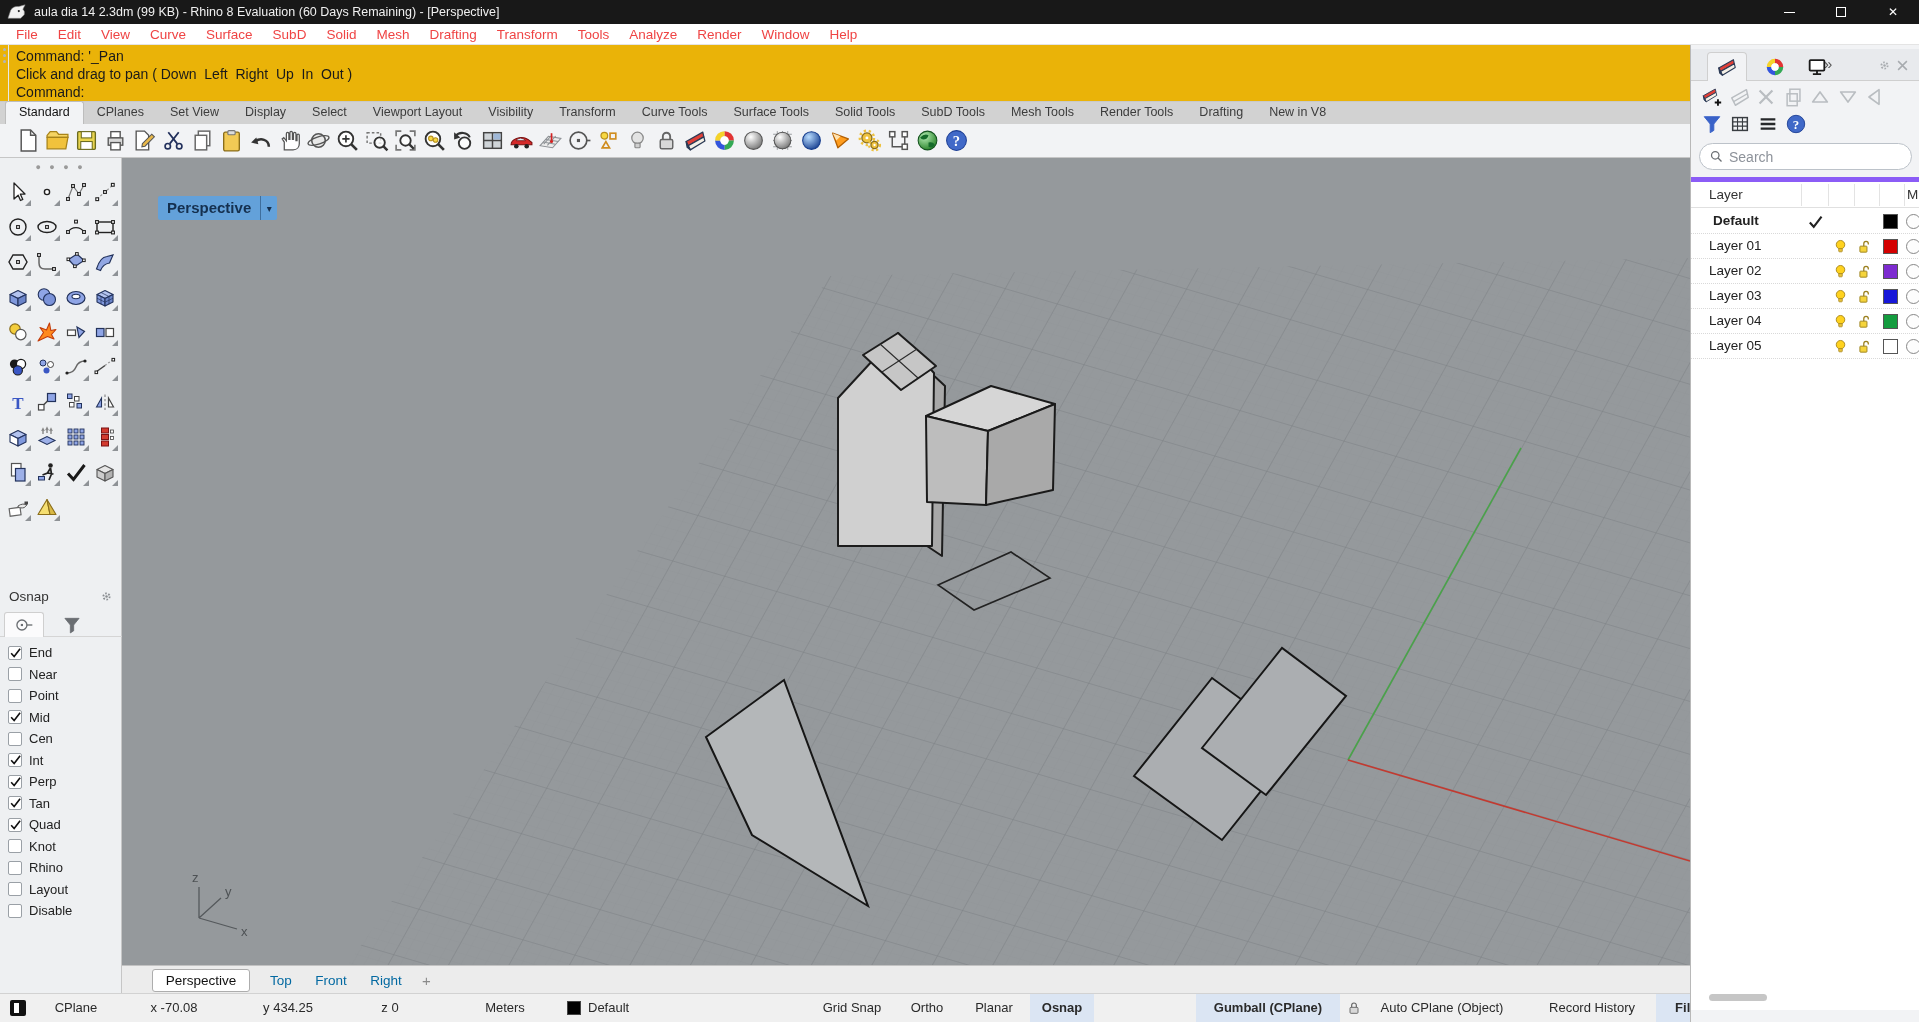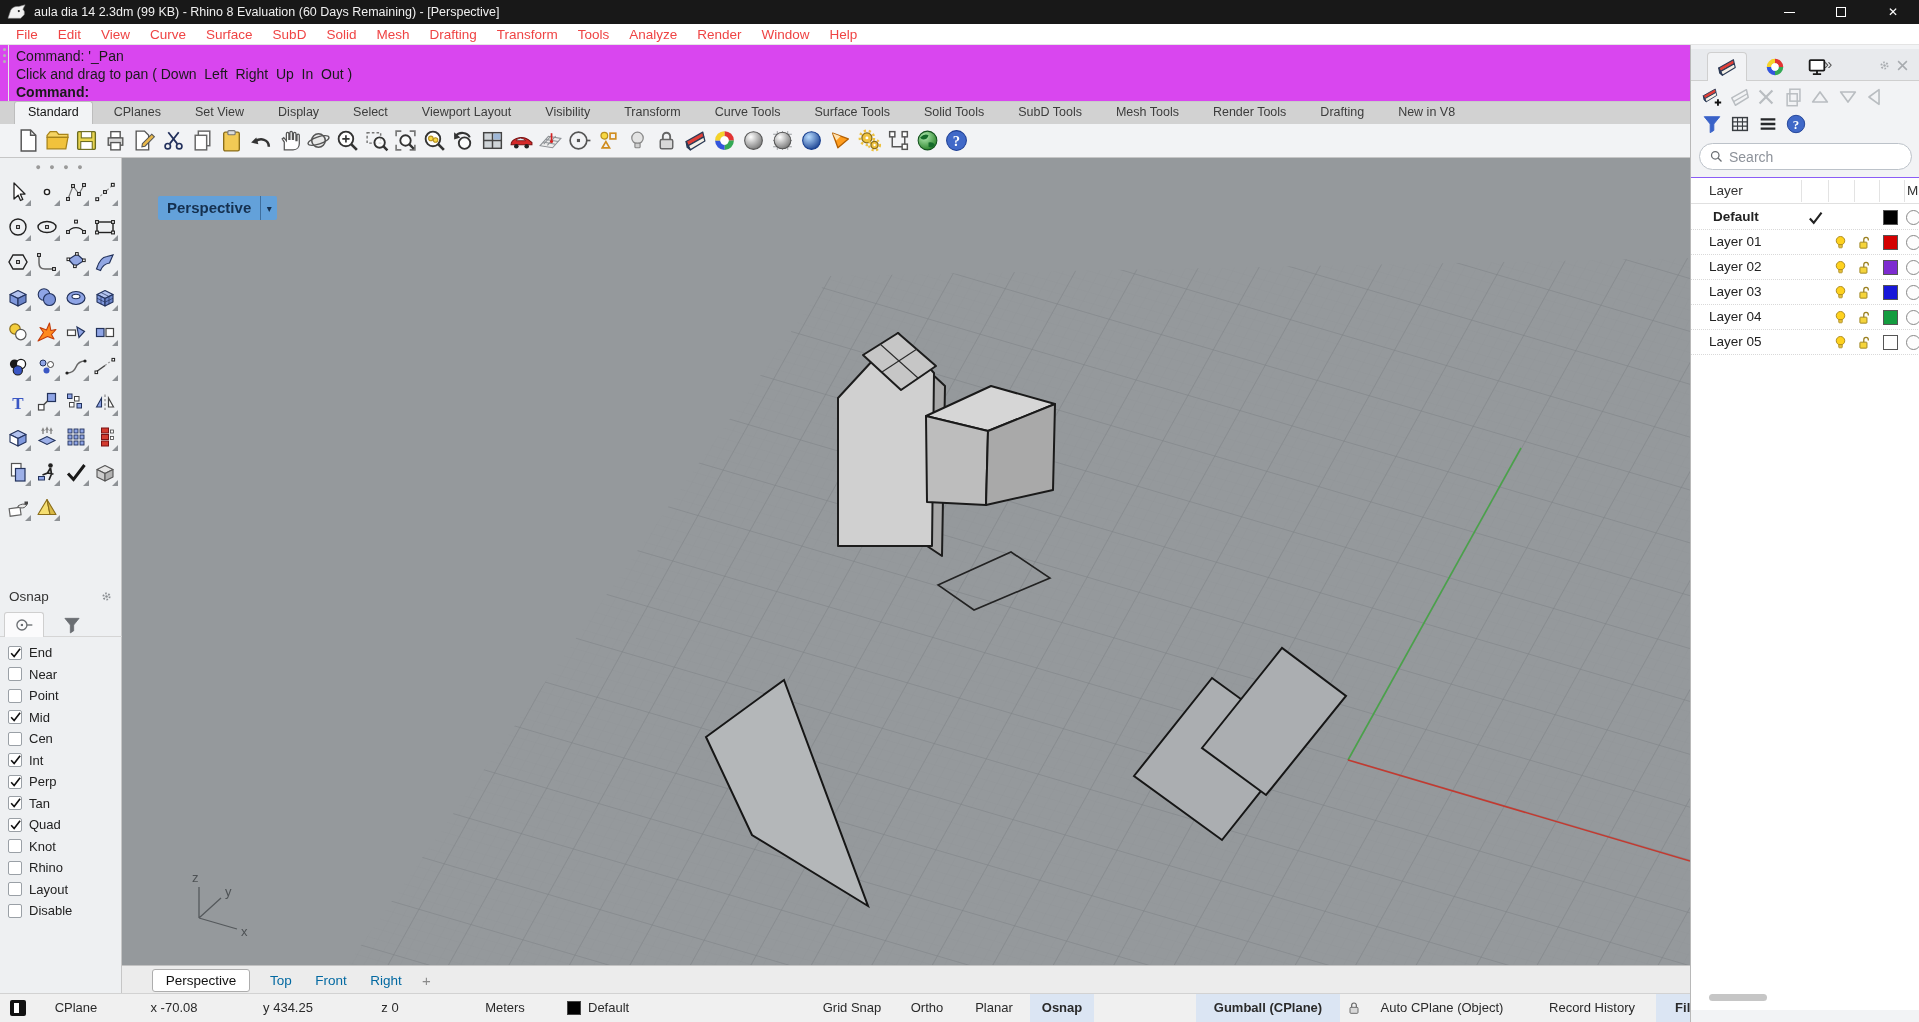--- a/index.html
+++ b/index.html
@@ -14,28 +14,28 @@
   #wincontrols { position:absolute; right:0; top:0; height:24px; display:flex; }
   .wbtn { width:52px; height:24px; display:flex; align-items:center; justify-content:center; color:#fff; font-size:12px; }
   .wbtn .mini { width:11px; height:1px; background:#fff; }
   .wbtn .maxi { width:10px; height:10px; border:1px solid #fff; }
 
   
   #menubar { position:absolute; left:0; top:24px; width:1919px; height:21px; background:#ffffff; display:flex; align-items:center; padding-left:6px; border-bottom:1px solid #e4e4e4; }
   .mi { padding:0 10px; font-size:13.5px; color:#ef4444; line-height:21px; cursor:default; }
 
   
-  #cmdarea { position:absolute; left:0; top:45px; width:1690px; height:57px; background:#d946ef; border-bottom:1px solid #c9c9c9; }
+  #cmdarea { position:absolute; left:0; top:45px; width:1690px; height:57px; background:#eab308; border-bottom:1px solid #c9c9c9; }
   #cmdarea .gutter { position:absolute; left:0; top:0; width:9px; height:100%; border-right:1px solid #e8e8e8; }
   #cmdarea .gutter i { display:block; width:3px; height:3px; border-radius:50%; background:#b5b5b5; margin:3px auto 0; }
   .cmdline { position:absolute; left:16px; font-size:14px; color:#1a1a1a; white-space:pre; }
-  #cmd1 { top:3px; } #cmd2 { top:21px; } #cmd3 { top:39px; font-weight:700; }
+  #cmd1 { top:3px; } #cmd2 { top:21px; } #cmd3 { top:39px; font-weight:400; }
 
   
-  #tabstrip { position:absolute; left:0; top:102px; width:1690px; height:22px; background:#d2d2d2; display:flex; align-items:flex-end; padding-left:14px;gap:8px; }
+  #tabstrip { position:absolute; left:0; top:102px; width:1690px; height:22px; background:#d2d2d2; display:flex; align-items:flex-end; padding-left:5px; }
   .rtab { font-size:12.5px; color:#3c3c3c; padding:3px 13px 4px; line-height:15px; white-space:nowrap; }
   .rtab.active { background:#f2f3f5; border:1px solid #bdbdbd; border-bottom:none; border-radius:3px 3px 0 0; color:#111; }
 
   
   #toolbar { position:absolute; left:0; top:124px; width:1690px; height:34px; background:#f2f3f5; border-bottom:1px solid #c6c6c6; display:flex; align-items:center; padding-left:14px; }
   .tbtn { width:29px; height:29px; display:flex; align-items:center; justify-content:center; border-radius:3px; }
   .tbtn .ic { width:25px; height:25px; }
 
   
   #sidebar { position:absolute; left:0; top:158px; width:122px; height:864px; background:#eef0f2; border-right:1px solid #c6c6c6; }
@@ -94,21 +94,21 @@
   .pt-right .ic { width:15px; height:15px; }
   #ptools1,#ptools2 { position:absolute; left:0; width:229px; height:26px; }
   #ptools1 { top:40px; } #ptools2 { top:67px; }
   .pticon { position:absolute; top:1px; width:24px; height:24px; }
   .pticon .ic { width:22px; height:22px; }
   .gray { color:#b9bdc1; }
   #psearch { position:absolute; left:8px; top:98px; width:213px; height:27px; background:#fff; border:1px solid #bcc2c9; border-radius:14px; display:flex; align-items:center; padding-left:9px; }
   #psearch .ic { width:15px; height:15px; color:#6a6e72; margin-right:5px; }
   #psearch input { border:none; outline:none; flex:1; font-size:14px; font-family:inherit; color:#404040; background:transparent; min-width:0; }
   #psearch input::placeholder { color:#8d929a; }
-  #playerlist { position:absolute; left:0; top:132px; width:229px; bottom:12px; background:#fff; border-top:1px solid #8b5cf6; }
+  #playerlist { position:absolute; left:0; top:132px; width:229px; bottom:12px; background:#fff; border-top:5px solid #8b5cf6; }
   #plheader { position:absolute; left:0; top:0; width:229px; height:26px; border-bottom:1px solid #e0e0e0; font-size:13.5px; color:#333; }
   #plheader .hname { position:absolute; left:18px; top:5px; }
   #plheader .hmat { position:absolute; left:216px; top:5px; }
   #plheader .sep { position:absolute; top:2px; width:1px; height:22px; background:#e3e3e3; }
   .lrow { position:absolute; left:0; width:229px; height:25px; border-bottom:1px dotted #d9d9d9; font-size:13.5px; }
   .lrow .lname { position:absolute; left:18px; top:4px; color:#222; }
   .lrow.current .lname { font-weight:700; left:22px; }
   .lrow .lcheck { position:absolute; left:116px; top:4px; width:17px; height:17px; color:#222; }
   .lrow .lcheck .ic { width:17px; height:17px; }
   .lrow .lbulb,.lrow .llock { position:absolute; top:4px; width:17px; height:17px; }

